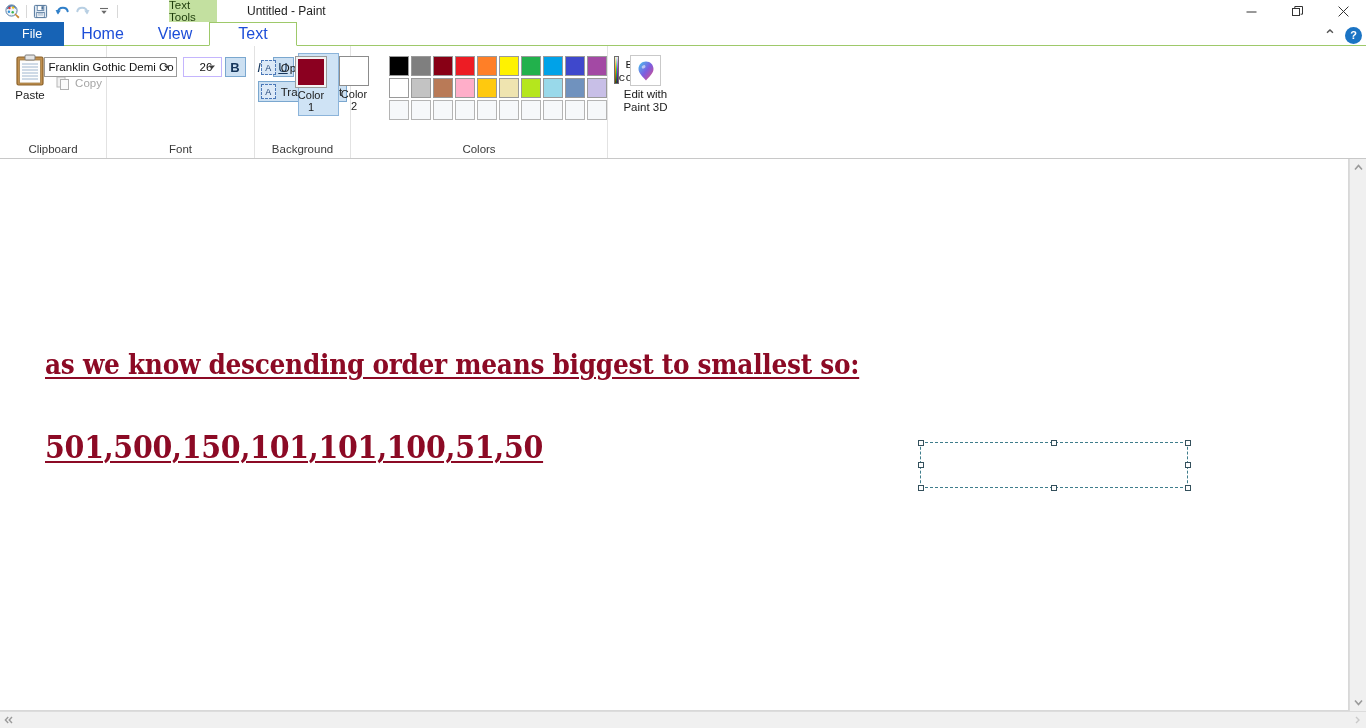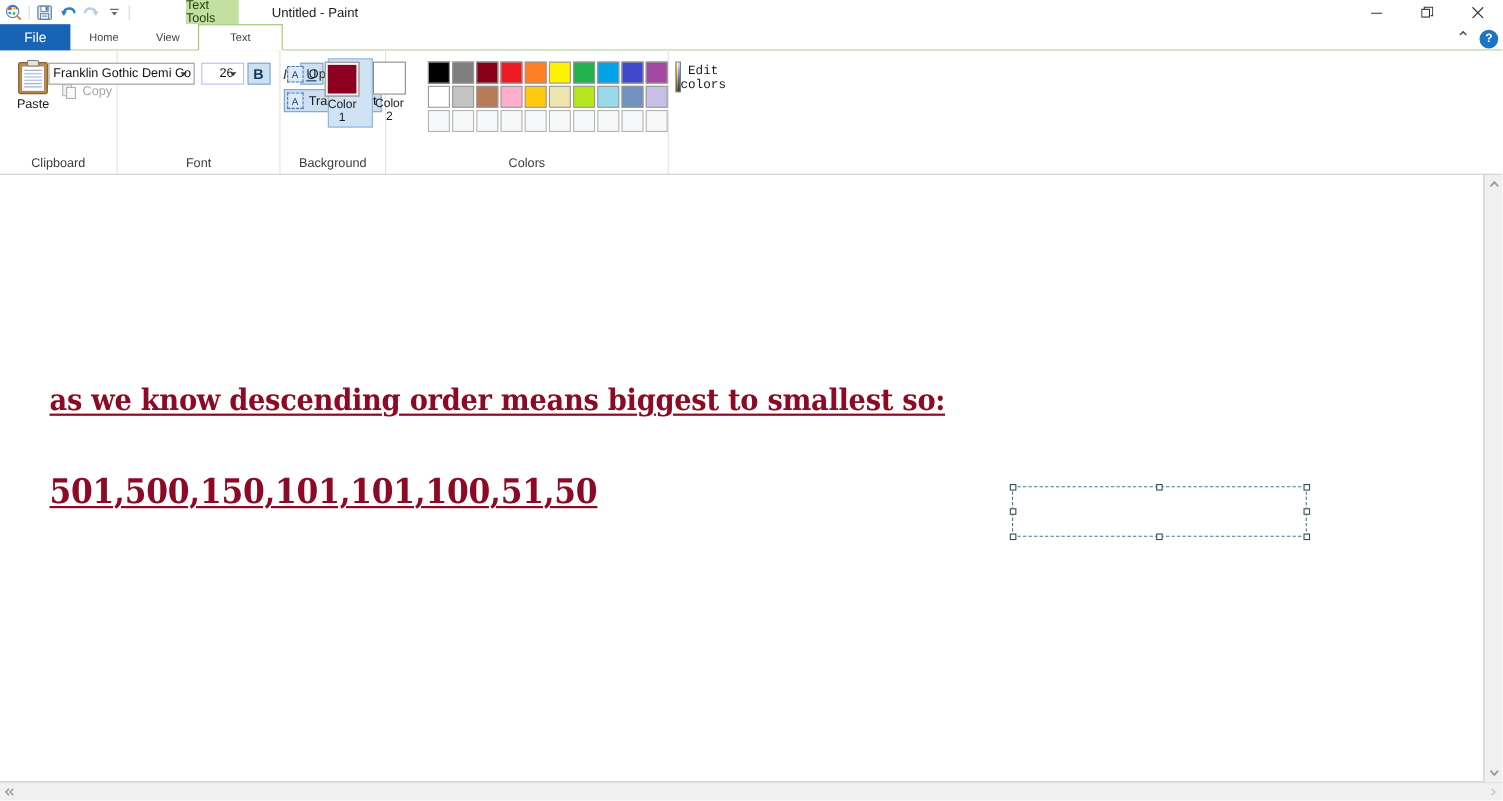--- a/index.html
+++ b/index.html
@@ -53,21 +53,21 @@
     position: relative;
     height: 24px;
     background: #ffffff;
     display: flex;
     align-items: stretch;
     border-bottom: 1px solid #9ec96a;
   }
   .tab {
     padding: 0 17px;
     display: flex; align-items: center; justify-content: center;
-    font-size: 10px; color: #404040;
+    font-size: 16px; color: #1d4ed8;
     height: 24px;
   }
   .tab.file { background: #1763b5; color: #fff; padding: 0 22px; font-size: 12.5px; }
   .tab.active-text {
     background: #ffffff;
     border: 1px solid #9ec96a;
     border-bottom: 1px solid #ffffff;
     margin-bottom: -1px;
     padding: 0 28px;
   }
@@ -547,20 +547,42 @@
         <span class="editcol-lbl">
           <span>Edit</span><br>
           <span>colors</span>
         </span>
       </div>
     </div>
     <div class="rgroup-label">Colors</div>
   </div>
 
   <div class="rgroup g-p3d">
+    <div class="rgroup-body">
+      <div class="p3d-btn">
+        <span class="p3d-img">
+          <svg width="22" height="22" viewBox="0 0 22 22">
+            <defs>
+              <linearGradient id="p3dg" x1="0" y1="0" x2="1" y2="1">
+                <stat></stat>
+                <stop offset="0%" stop-color="#45c6f0"></stop>
+                <stop offset="50%" stop-color="#7b5de0"></stop>
+                <stop offset="100%" stop-color="#e8497a"></stop>
+              </linearGradient>
+            </defs>
+            <path d="M11 1.5 C15.5 1.5 18.5 5 18.5 9 C18.5 13.5 13.5 17.5 11 20.5 C8.5 17.5 3.5 13.5 3.5 9 C3.5 5 6.5 1.5 11 1.5 Z" fill="url(#p3dg)"></path>
+            <ellipse cx="8.6" cy="6.8" rx="2" ry="1.5" fill="#ffffff" opacity=".55" transform="rotate(-25 8.6 6.8)"></ellipse>
+          </svg>
+        </span>
+        <span class="p3d-lbl">
+          <span>Edit with</span><br>
+          <span>Paint 3D</span>
+        </span>
+      </div>
+    </div>
     <div class="rgroup-label">&nbsp;</div>
   </div>
 </div>
 
 <div class="workarea">
   <div class="canvas-outer">
     <div class="canvas">
       <div class="text-line" id="line1" style="color: rgb(140, 10, 37);">as we know descending order means biggest to smallest so:</div>
       <div class="text-line" id="line2" style="color: rgb(140, 10, 37);">501,500,150,101,101,100,51,50</div>
 

